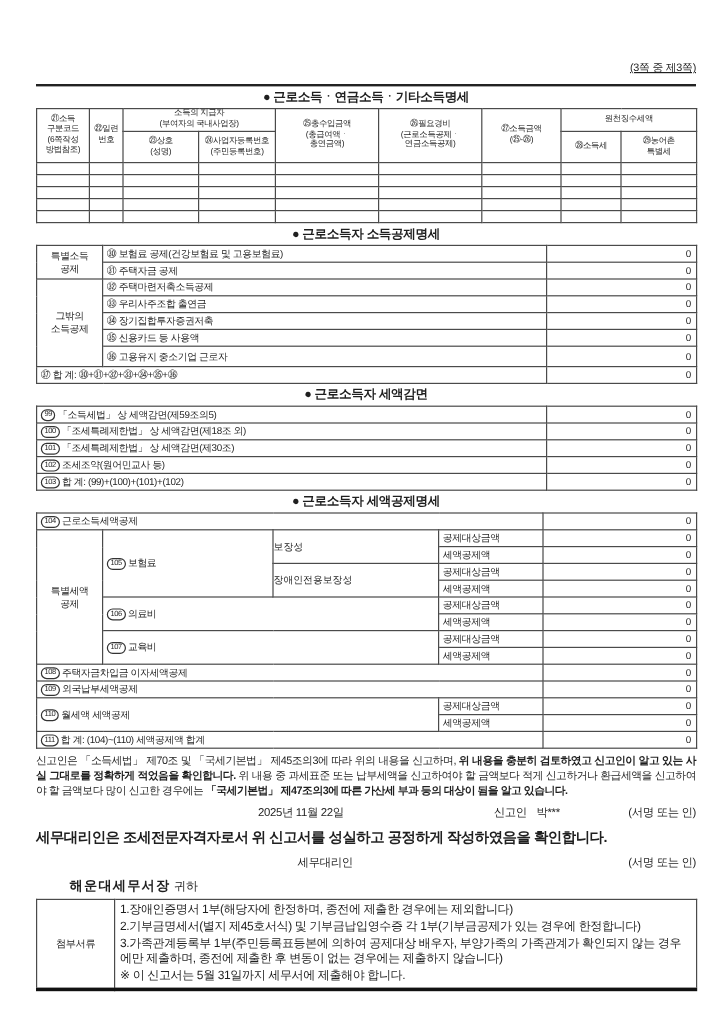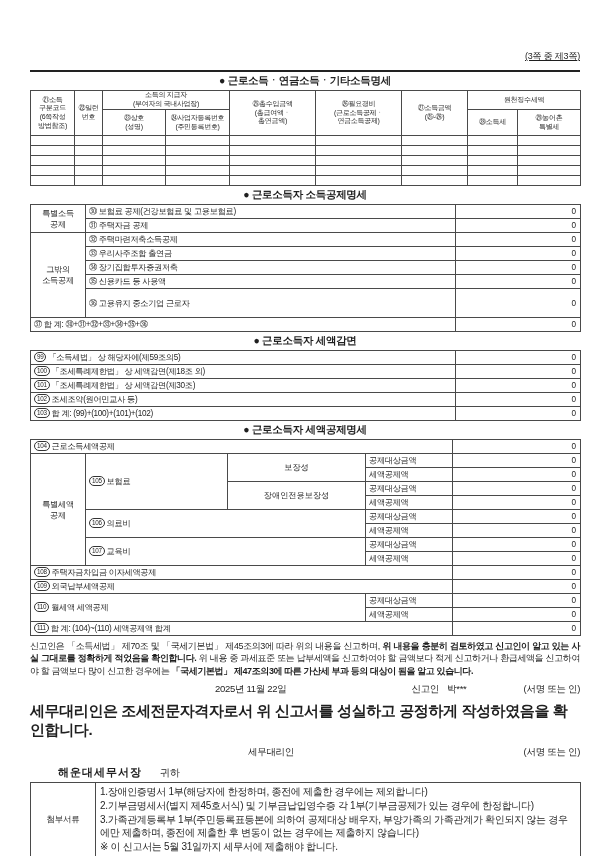--- a/index.html
+++ b/index.html
@@ -12,31 +12,31 @@
   .page { width:550px; margin-left:30px; }
   .page-indicator { margin-top:50px; text-align:right; font-size:9px; letter-spacing:-0.2px;text-decoration:underline; }
   .top-rule { margin-top:7px; border-top:2px solid #222; }
   .section-title { text-align:center; font-weight:bold; font-size:10.5px; padding:2px 0 2px 0; letter-spacing:-0.3px; }
   table { width:550px; border-collapse:collapse; table-layout:fixed; }
   th, td { border:1px solid #4a4a4a; font-weight:normal; }
   .hd { font-size:7px; line-height:1.25; text-align:center; vertical-align:middle; white-space:pre-line; letter-spacing:-0.3px; }
   .lbl { font-size:8.2px; padding:1px 3px; letter-spacing:-0.3px; white-space:nowrap; overflow:hidden; }
   .grp { font-size:8.2px; text-align:center; vertical-align:middle; white-space:pre-line; letter-spacing:-0.3px; }
   .val { font-size:8.2px; text-align:right; padding:1px 4px; }
-  .ctr { font-size:8.2px; text-align:center; }
+  .ctr { font-size:8.2px; text-align:left; }
   .erow td { height:10px; }
   .r12 td, .r12 th { height:13px; }
   .ob { display:inline-block; border:1px solid #333; border-radius:7px; padding:0 2px; font-size:6.3px; line-height:8px; vertical-align:1px; margin-right:2px; }
   .decl { margin-top:4px; font-size:9px; line-height:1.38; text-align:justify; letter-spacing:-0.4px; }
   .decl b { letter-spacing:-0.4px; }
   .sigrow { display:flex; align-items:baseline; font-size:9.5px; margin-top:6px; letter-spacing:-0.3px; }
-  .agent-st { margin-top:6px; font-size:15px; font-weight:bold; letter-spacing:-0.4px; }
+  .agent-st { margin-top:6px; font-size:12px; font-weight:bold; letter-spacing:-0.4px; }
   .recipient { margin-top:3px; margin-left:28px; }
   .recipient .big { font-size:11px; font-weight:bold; letter-spacing:1px; }
-  .recipient .suf { font-size:10px; margin-left:18px; }
+  .recipient .suf { font-size:10px; margin-left:3px; }
   .attach { margin-top:2px; }
   .attach table { border-top:1.5px solid #222; border-bottom:3px solid #111; }
   .attach td { font-size:10px; line-height:1.3; letter-spacing:-0.3px; }
   .attach .alabel { text-align:center; vertical-align:middle; font-size:8.5px; }
   .attach .aitems { padding:2px 4px; }
   .attach .aitems div { margin-bottom:1px; }
 </style>
 </head>
 <body>
 
@@ -176,41 +176,41 @@
       <td class="val">0</td>
     </tr>
     <tr class="r12">
       <td class="lbl">㉞ 장기집합투자증권저축</td>
       <td class="val">0</td>
     </tr>
     <tr class="r12">
       <td class="lbl">㉟ 신용카드 등 사용액</td>
       <td class="val">0</td>
     </tr>
-    <tr style="height:29px">
+    <tr style="height:17px">
       <td class="lbl">㊱ 고용유지 중소기업 근로자</td>
       <td class="val">0</td>
     </tr>
     <tr class="r12">
       <td class="lbl" colspan="2">㊲ 합 계: ㉚+㉛+㉜+㉝+㉞+㉟+㊱</td>
       <td class="val">0</td>
     </tr>
   </tbody>
     </table>
 
   <div class="section-title">● 근로소득자 세액감면</div>
 
   <table>
     <colgroup>
         <col style="width:425px">
         <col style="width:125px">
       </colgroup>
     <tbody>
         <tr class="r12">
-      <td class="lbl"><span class="ob">99</span><span>「소득세법」 상 해당자에(제59조의5)</span></td>
+      <td class="lbl"><span class="ob">99</span><span>「소득세법」 상 세액감면(제59조의5)</span></td>
       <td class="val">0</td>
     </tr>
     <tr class="r12">
       <td class="lbl"><span class="ob">100</span><span>「조세특례제한법」 상 세액감면(제18조 외)</span></td>
       <td class="val">0</td>
     </tr>
     <tr class="r12">
       <td class="lbl"><span class="ob">101</span><span>「조세특례제한법」 상 세액감면(제30조)</span></td>
       <td class="val">0</td>
     </tr>

